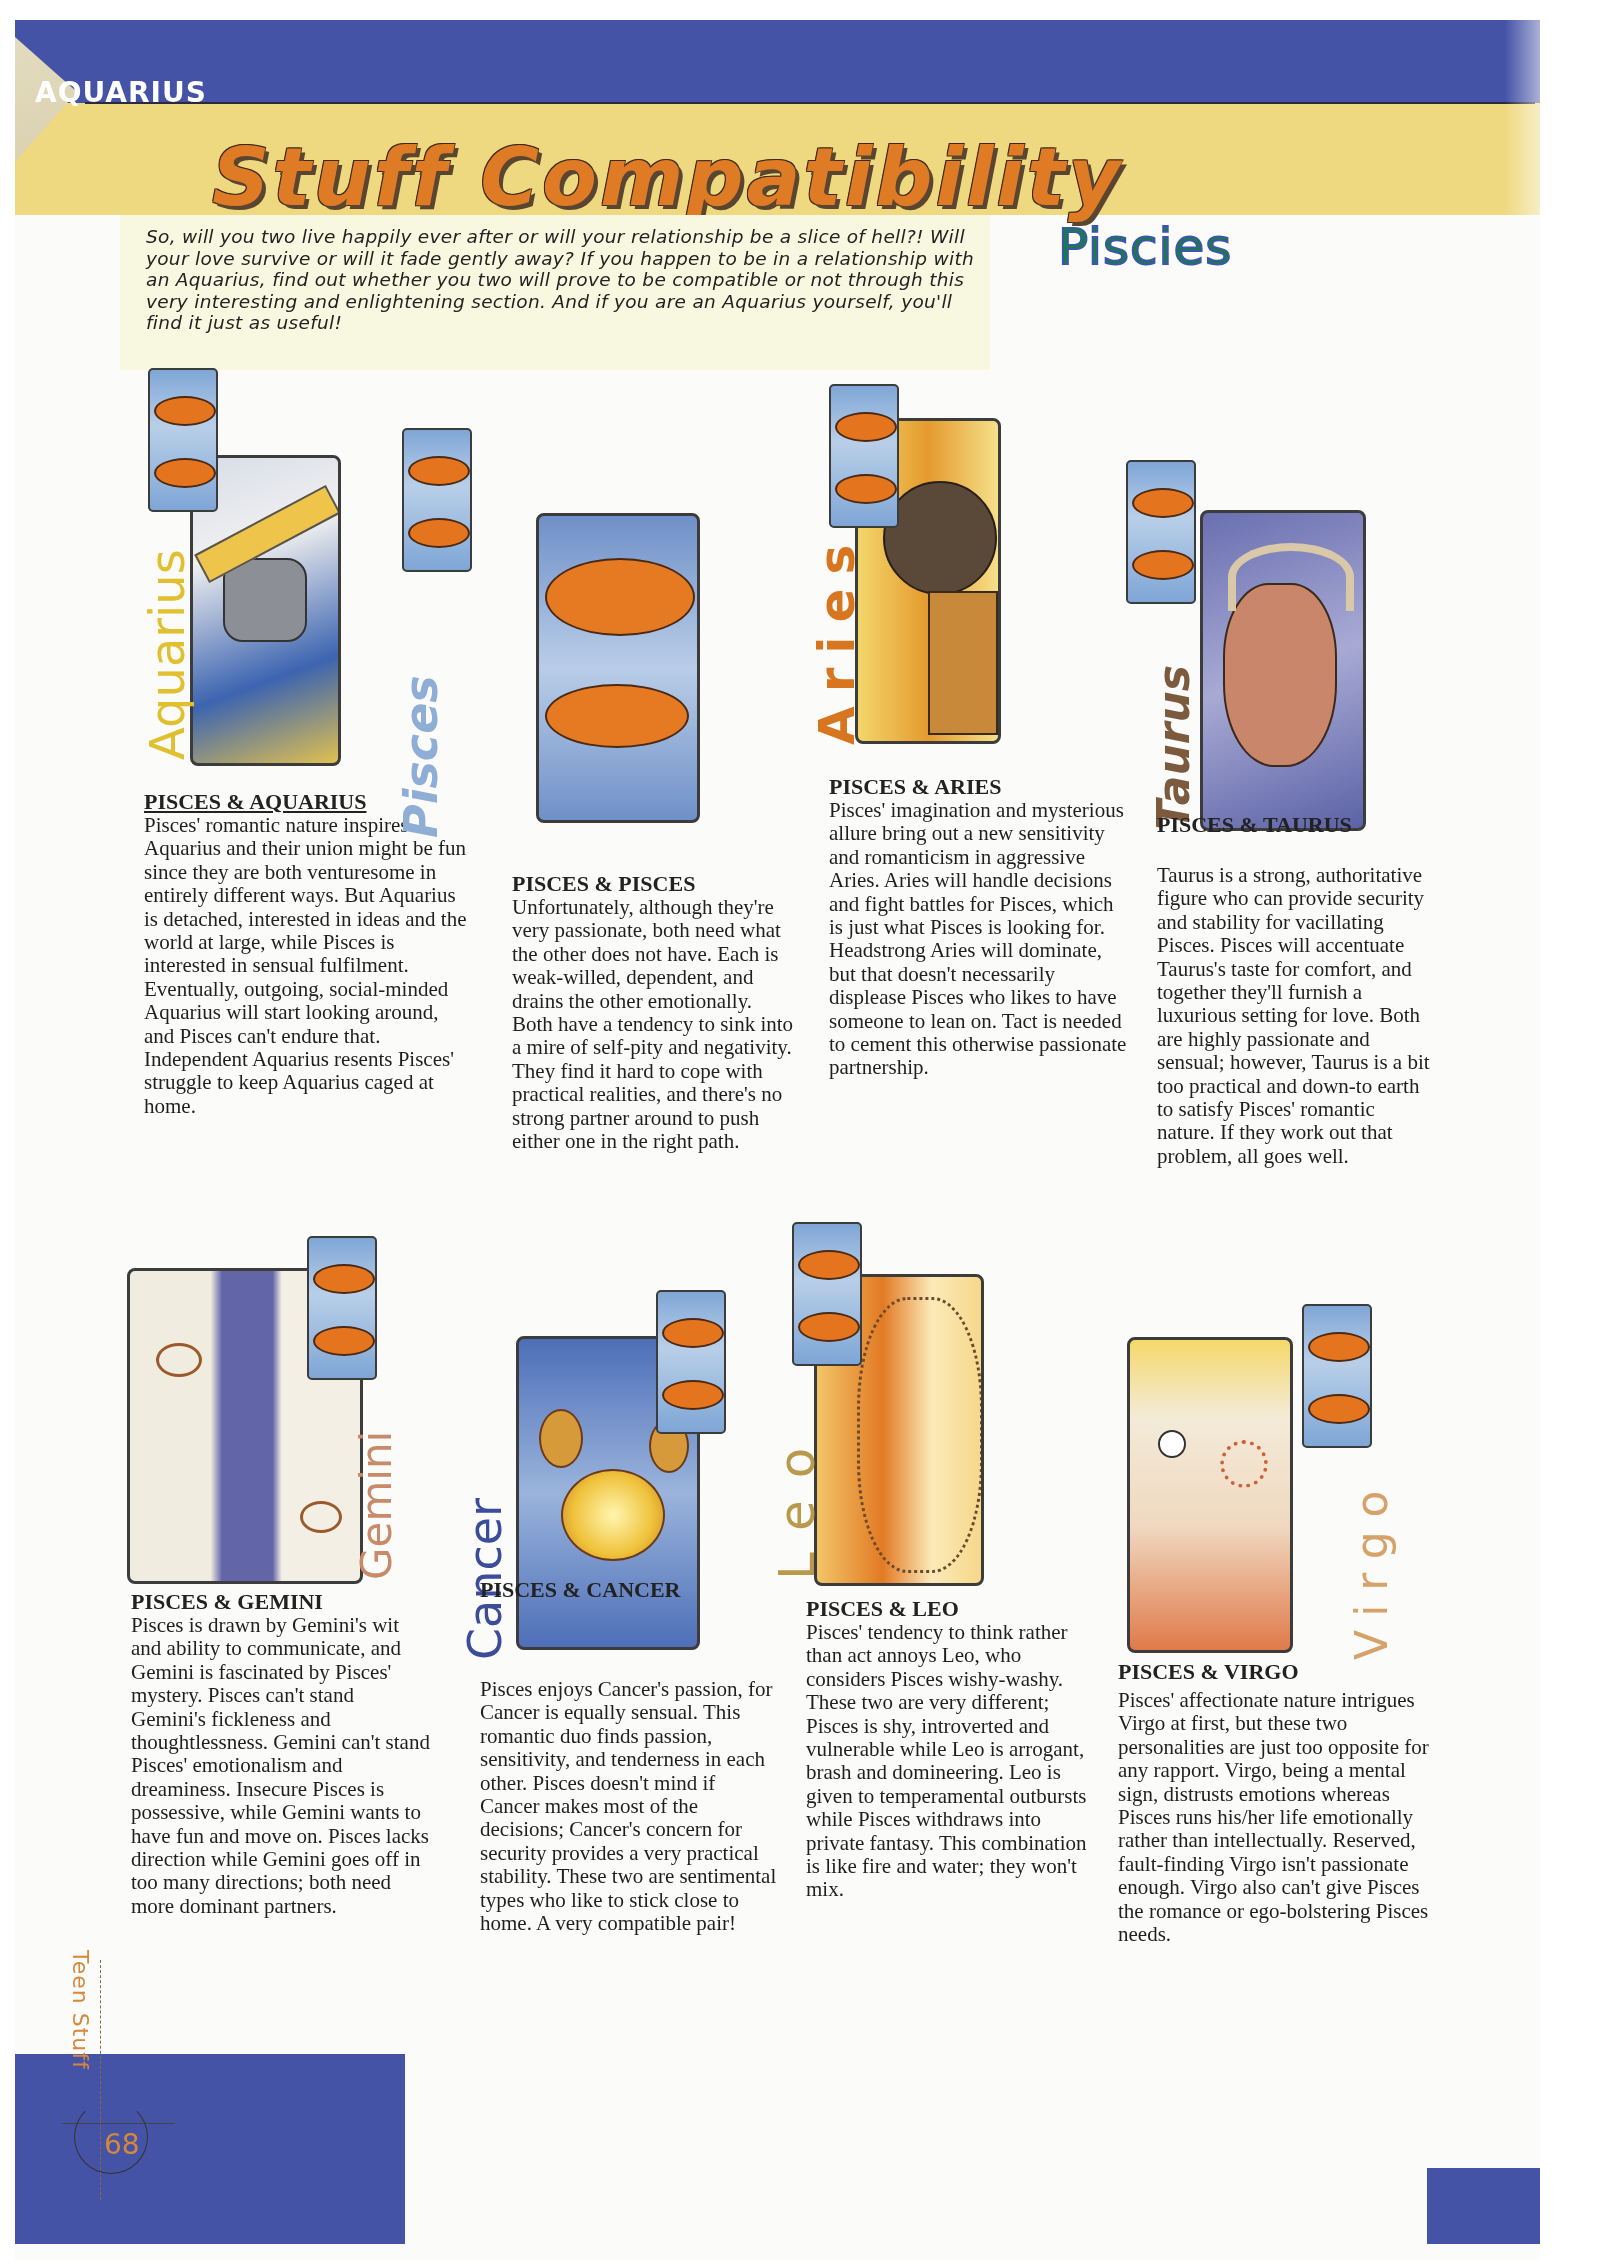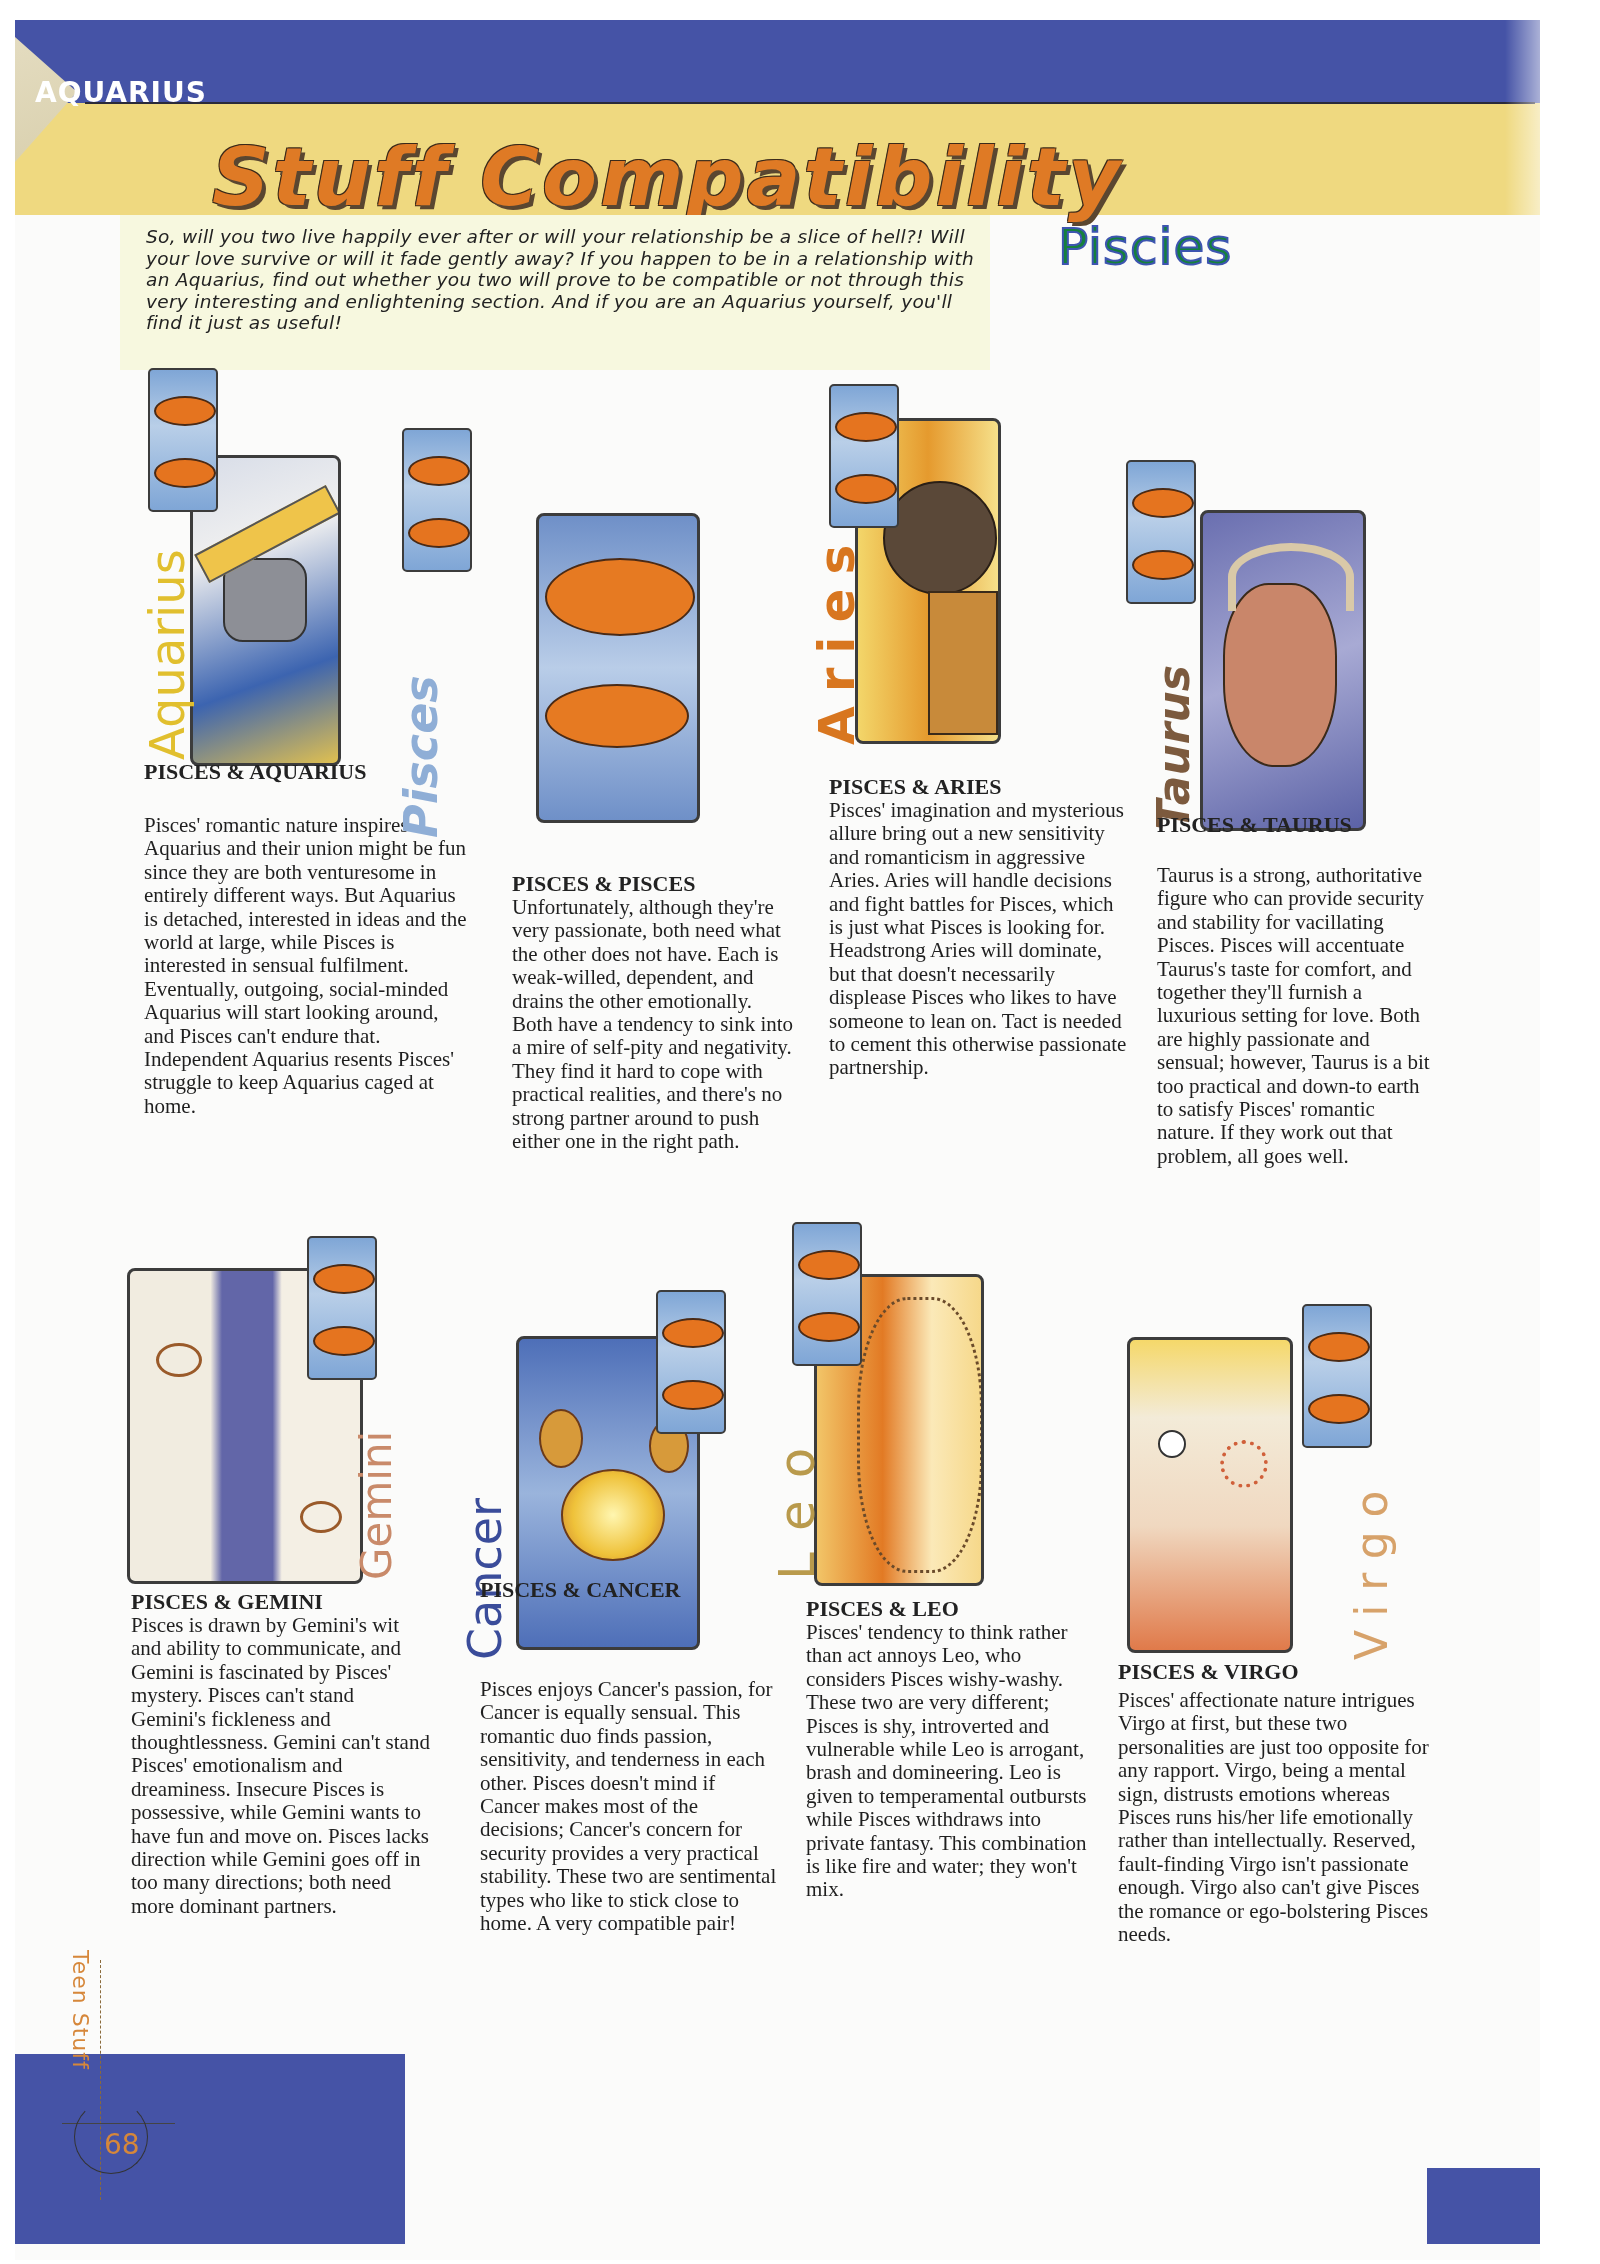--- a/index.html
+++ b/index.html
@@ -51,21 +51,21 @@
 
 <div class="illus" style="left:190px;top:455px;width:145px;height:305px;background:linear-gradient(160deg,#d8dde8 0%,#f0f0f0 30%,#3c64b0 70%,#e0c050 100%);">
   <div class="abs" style="left:30px;top:100px;width:80px;height:80px;border-radius:20px;background:#8d8f96;border:2px solid #333;"></div>
   <div class="abs" style="left:0;top:60px;width:145px;height:28px;background:#efc44a;transform:rotate(-28deg);border:2px solid #555;"></div>
 </div>
 <div class="mini" style="left:148px;top:368px;">
     <div class="f1"></div>
     <div class="f2"></div>
   </div>
 <div class="sign" style="left:143px;top:560px;font-size:48px;color:#e1bf2e;height:200px;">Aquarius</div>
-<div class="card-head" style="left:144px;top:760px;">PISCES &amp; AQUARIUS</div>
+<div class="card-head" style="left:144px;top:790px;text-decoration:underline;">PISCES &amp; AQUARIUS</div>
 <div class="card-body" style="left:144px;top:814px;width:330px;">Pisces' romantic nature inspires Aquarius and their union might be fun since they are both venturesome in entirely different ways. But Aquarius is detached, interested in ideas and the world at large, while Pisces is interested in sensual fulfilment. Eventually, outgoing, social-minded Aquarius will start looking around, and Pisces can't endure that. Independent Aquarius resents Pisces' struggle to keep Aquarius caged at home.</div>
 
 <div class="illus" style="left:536px;top:513px;width:158px;height:304px;background:linear-gradient(180deg,#6f90c8,#b9cde8 50%,#6f90c8);">
   <div class="abs" style="left:6px;top:42px;width:146px;height:74px;border-radius:50%;background:#e67a22;border:2px solid #4a2a15;"></div>
   <div class="abs" style="left:6px;top:168px;width:140px;height:60px;border-radius:50%;background:#e67a22;border:2px solid #4a2a15;"></div>
 </div>
 <div class="mini" style="left:402px;top:428px;">
     <div class="f1"></div>
     <div class="f2"></div>
   </div>

